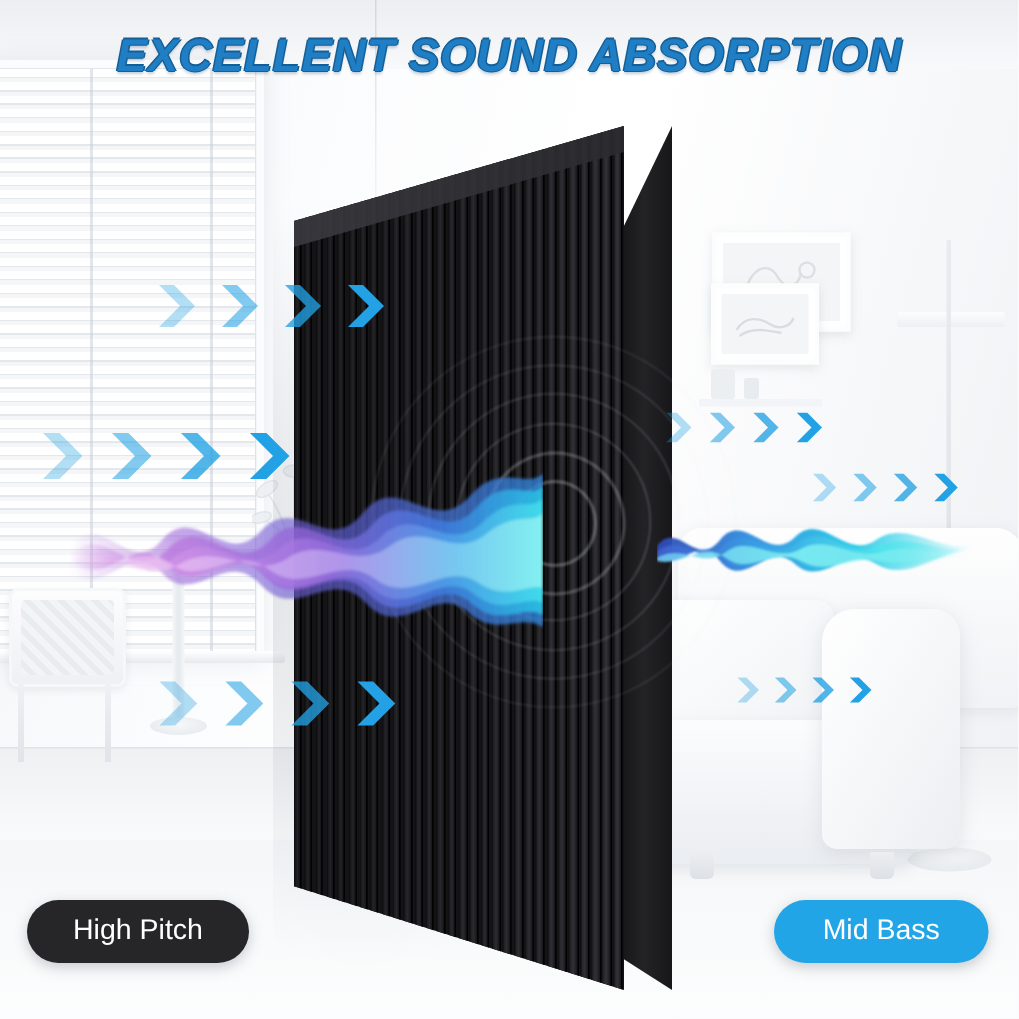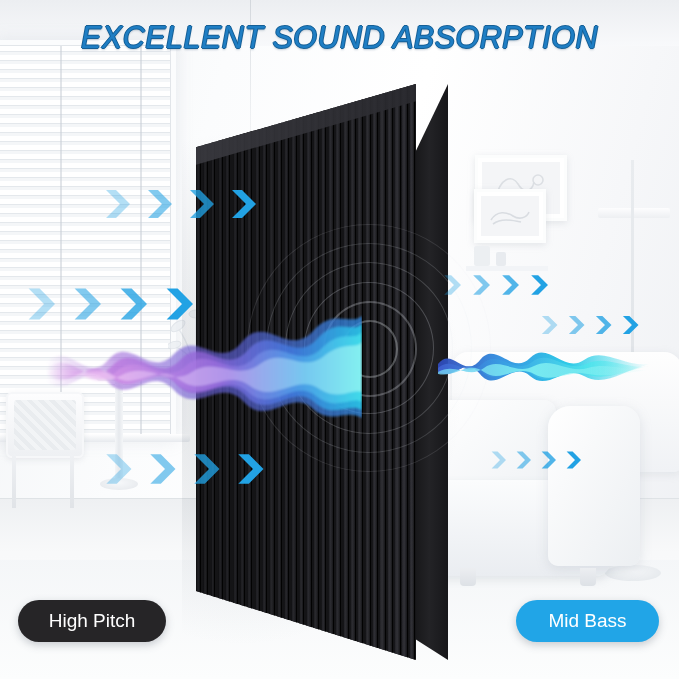--- a/index.html
+++ b/index.html
@@ -228,21 +228,21 @@
 
   
   .chevgroup{position:absolute;display:flex;align-items:center;}
   .chev{display:block;}
 
   
   .headline{
     position:absolute;left:0;top:20px;width:679px;
     text-align:center;
     font-size:30.5px;
-    font-weight:normal;font-style:italic;
+    font-weight:bold;font-style:italic;
     letter-spacing:.5px;
     color:#1f7ec4;
     text-shadow:
       -1px 0 0 #155f96, 1px 0 0 #155f96,
       0 -1px 0 #155f96, 0 1px 0 #155f96,
       0 2px 2px rgba(20,60,95,.25);
     white-space:nowrap;
   }
   .subhead{
     position:absolute;left:0;top:58px;width:679px;

